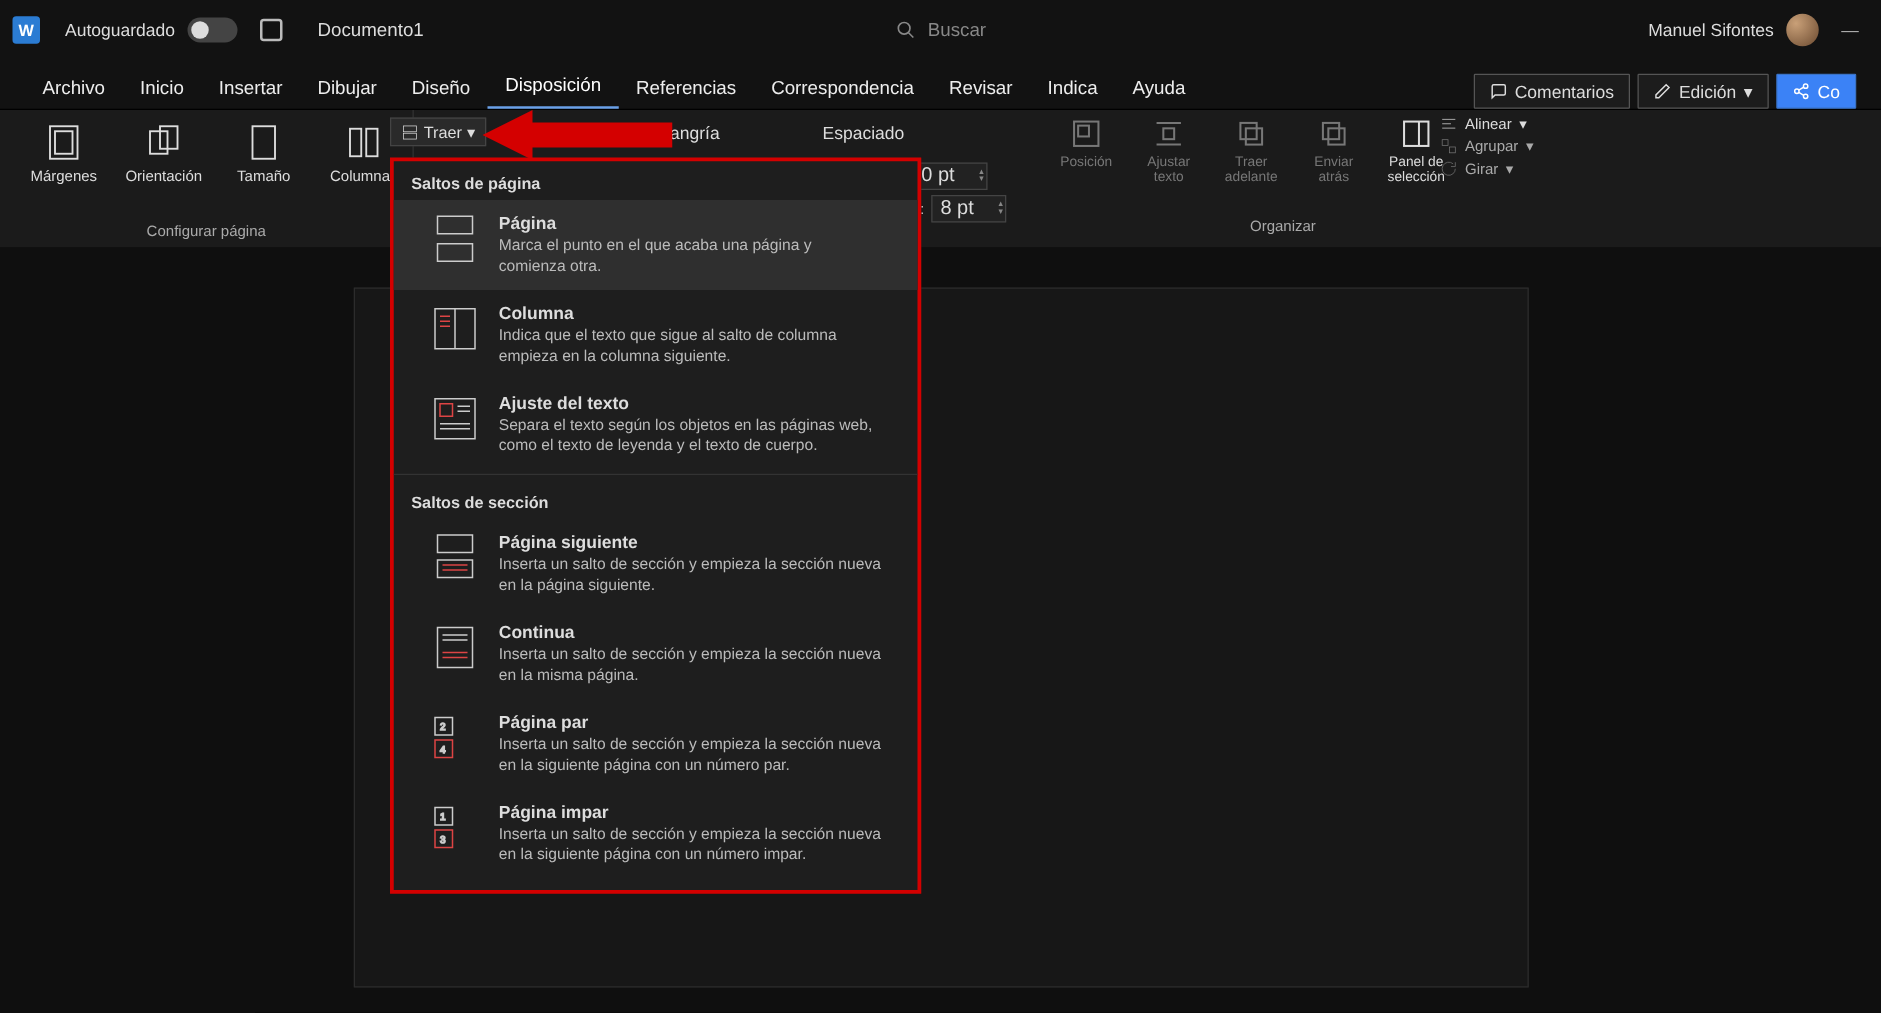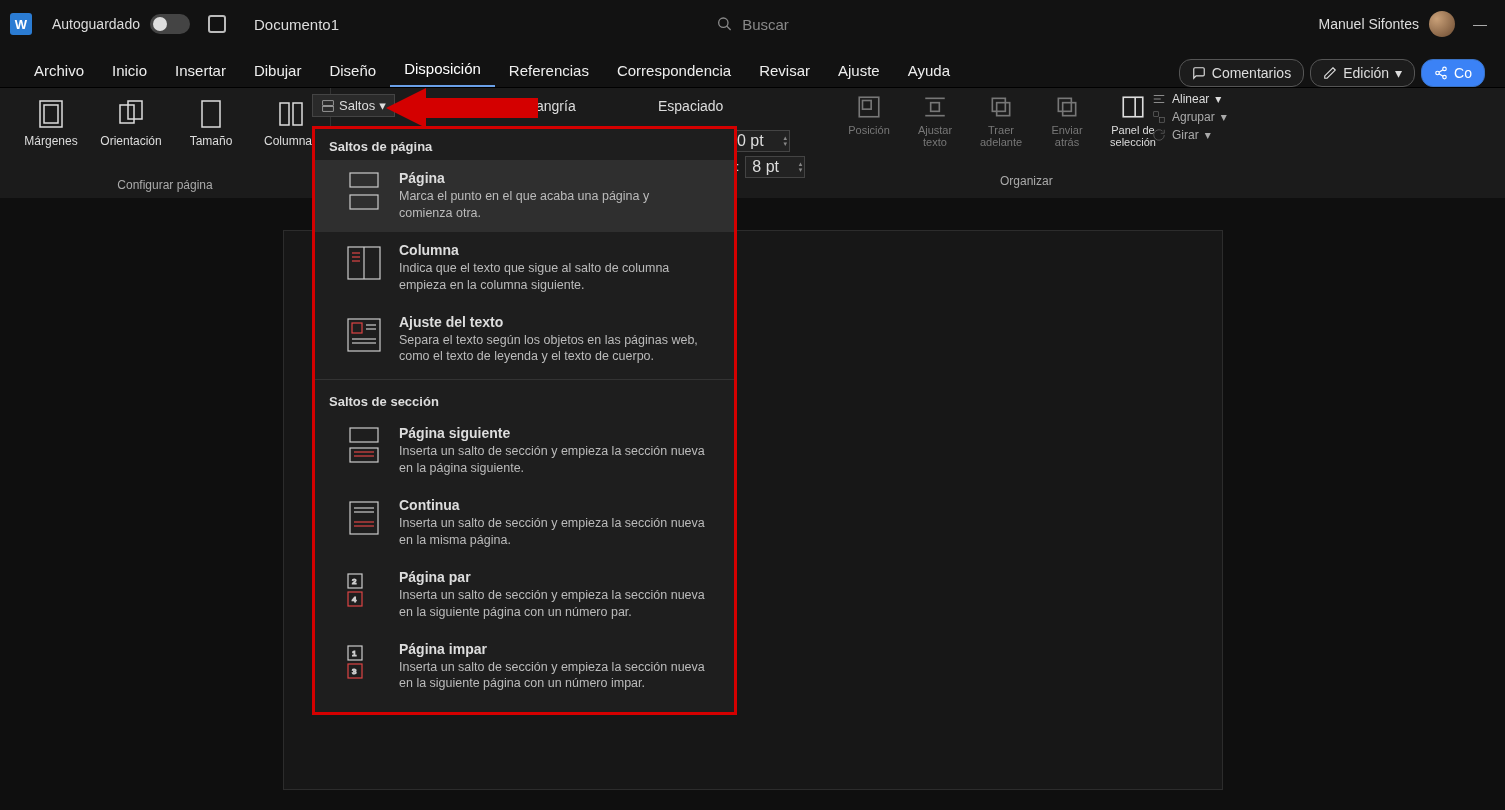--- a/index.html
+++ b/index.html
@@ -17,21 +17,21 @@
   .search svg { width:16px;height:16px;stroke:#888;fill:none;stroke-width:2; }
   .user-area { margin-left:auto; display:flex; align-items:center; gap:10px; font-size:14px; }
   .avatar { width:26px;height:26px;border-radius:50%; background:radial-gradient(circle at 30% 30%, #c9a078, #6b4a30); }
   .win-btn { width:30px;text-align:center;color:#aaa;font-size:14px;}
 
   
   .menutabs { height:40px; display:flex; align-items:flex-end; gap:0; padding:0 20px; background:#121212; border-bottom:1px solid #000;}
   .menutabs .tab { padding:8px 14px; font-size:15px; color:#eee; cursor:pointer; }
   .menutabs .tab.active { border-bottom:2px solid #6aa0e8; color:#fff;}
   .menutabs .rightbtns { margin-left:auto; display:flex; gap:6px; }
-  .pillbtn { border:1px solid #555; border-radius:12px; padding:5px 12px; font-size:14px; display:flex; align-items:center; gap:6px; background:#1c1c1c;}
+  .pillbtn { border:1px solid #555; border-radius:1px; padding:5px 12px; font-size:14px; display:flex; align-items:center; gap:6px; background:#1c1c1c;}
   .pillbtn.blue { background:#3b82f6; border-color:#3a72c4; color:#fff;}
 
   
   .ribbon { height:110px; background:#1b1b1b; display:flex; align-items:stretch; position:relative; }
   .rgroup { display:flex; flex-direction:column; align-items:center; padding:6px 8px 2px 8px; border-right:1px solid #333;}
   .rgroup .btns { display:flex; gap:6px; }
   .rbigbtn { width:62px; display:flex; flex-direction:column; align-items:center; gap:4px; padding:4px 2px; font-size:12px; text-align:center; cursor:pointer;margin-left:12px;}
   .rbigbtn .ico { width:32px;height:32px; display:flex;align-items:center;justify-content:center;}
   .rbigbtn .ico svg { stroke:#ddd; fill:none; stroke-width:1.5; }
   .rgroup .glabel { margin-top:auto; font-size:12px; color:#aaa; padding-bottom:4px;}
@@ -99,21 +99,21 @@
 <div class="menutabs">
   <div class="tab">Archivo</div>
   <div class="tab">Inicio</div>
   <div class="tab">Insertar</div>
   <div class="tab">Dibujar</div>
   <div class="tab">Diseño</div>
   <div class="tab active">Disposición</div>
   <div class="tab">Referencias</div>
   <div class="tab">Correspondencia</div>
   <div class="tab">Revisar</div>
-  <div class="tab">Ajuste</div>
+  <div class="tab">Indica</div>
   <div class="tab">Ayuda</div>
   <div class="rightbtns">
     <div class="pillbtn">
       <svg width="14" height="14" viewBox="0 0 24 24" stroke="#ddd" fill="none" stroke-width="2">
           <path d="M21 15a2 2 0 0 1-2 2H7l-4 4V5a2 2 0 0 1 2-2h14a2 2 0 0 1 2 2z"></path>
         </svg>
       <span>Comentarios</span>
     </div>
     <div class="pillbtn">
       <svg width="14" height="14" viewBox="0 0 24 24" stroke="#ddd" fill="none" stroke-width="2">
@@ -175,21 +175,21 @@
       </div>
     </div>
     <div class="glabel">Configurar página</div>
   </div>
 
   <div class="saltosbtn">
     <svg width="14" height="14" viewBox="0 0 24 24" stroke="#ddd" fill="none">
         <rect x="3" y="3" width="18" height="8"></rect>
         <rect x="3" y="13" width="18" height="8"></rect>
       </svg>
-    <span>Saltos</span>
+    <span>Traer</span>
     <span>▾</span>
   </div>
 
   <div class="sangria-lbl">angría</div>
   <div class="espaciado-lbl">Espaciado</div>
 
   <div style="position:absolute;left:730px;top:42px;">
     <div style="display:flex;align-items:center;gap:6px;margin-bottom:4px;">
       <div class="numbox">
         <span>0 pt</span>

